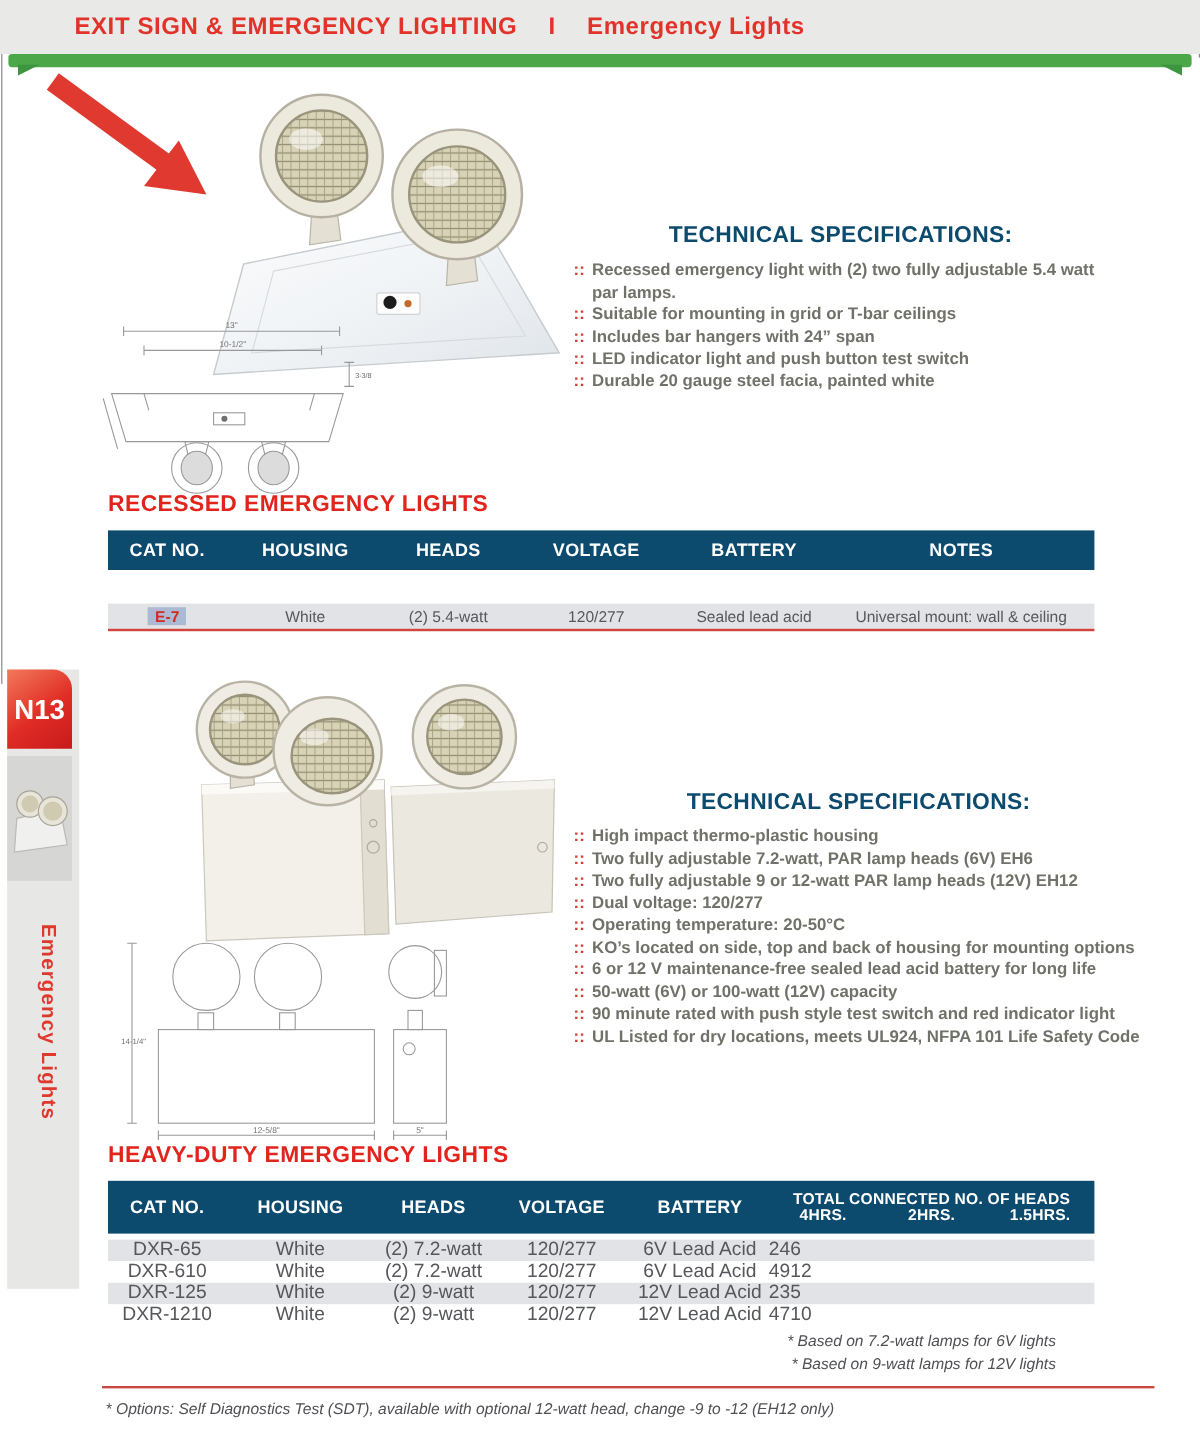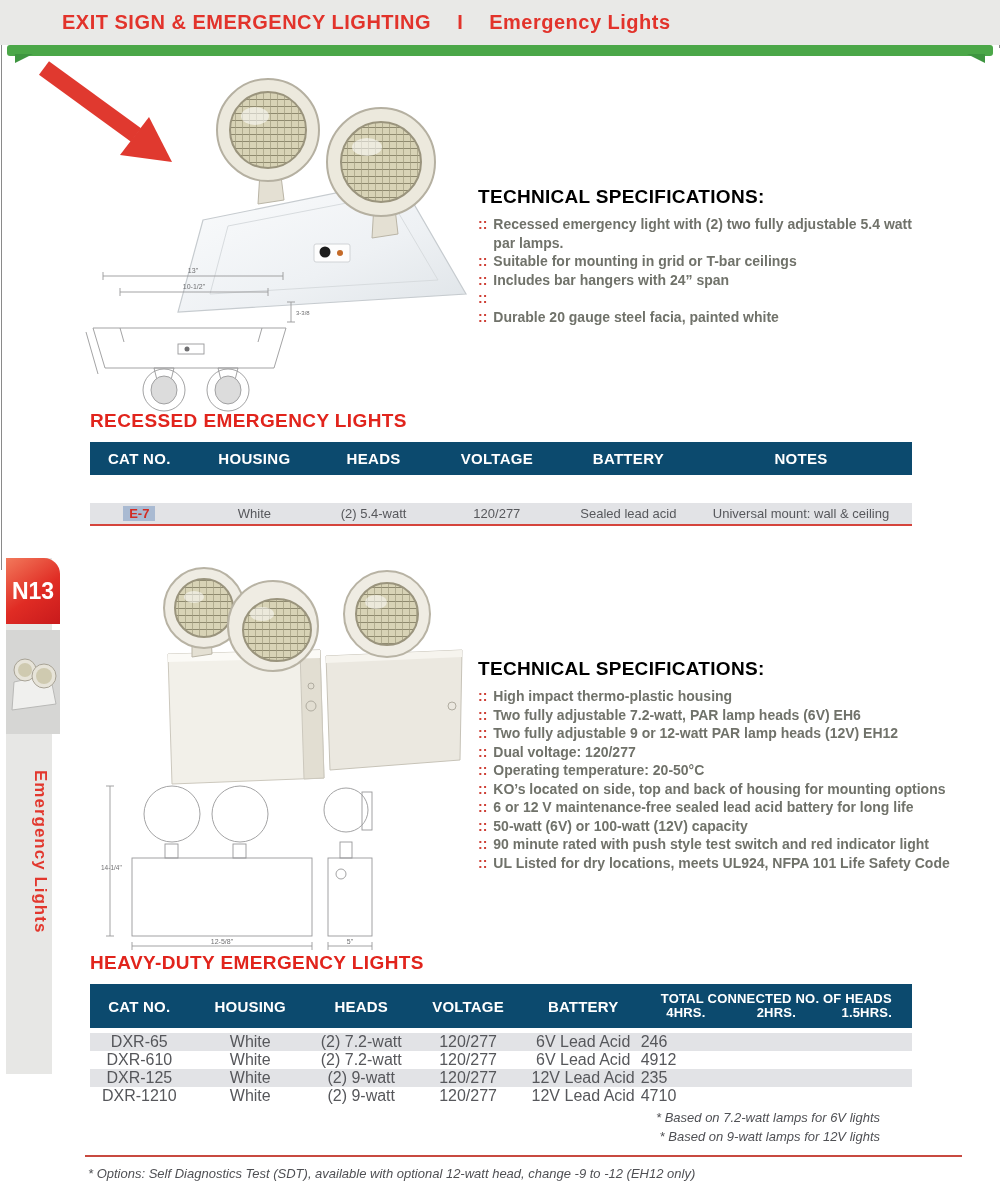--- a/index.html
+++ b/index.html
@@ -17,21 +17,21 @@
     color:#e2332b; letter-spacing:.5px; white-space:nowrap; }
   .header-sep { margin:0 26px; }
   .ribbon { position:absolute; top:45px; left:7px; right:7px; height:11px; background:#4ba748; border-radius:3px; }
   .ribbon::before { content:''; position:absolute; left:8px; top:9px; width:0; height:0;
     border-top:9px solid #3e9540; border-right:18px solid transparent; }
   .ribbon::after { content:''; position:absolute; right:8px; top:9px; width:0; height:0;
     border-top:9px solid #3e9540; border-left:18px solid transparent; }
 
   
   .specs { position:absolute; }
-  .spec-heading { margin:0 0 7px 0; font-size:19px; font-weight:bold; color:#000000; letter-spacing:.3px; }
+  .spec-heading { margin:0 0 7px 0; font-size:19px; font-weight:bold; color:#0c4a6e; letter-spacing:.3px;text-align:center; }
   .spec-item { display:flex; font-size:14px; font-weight:bold; color:#70726a; line-height:18.5px; }
   .spec-bullet { color:#ce4036; margin-right:6px; flex:0 0 auto; }
 
   
   .tbl-title { position:absolute; font-size:19px; font-weight:bold; color:#e1241c; letter-spacing:.4px; white-space:nowrap; }
   .tbl { position:absolute; left:90px; width:822px; }
   .tbl-head { display:flex; background:#0c4a6e; color:#fff; font-weight:bold; align-items:center; }
   .cell { text-align:center; }
   .t1 .tbl-head { height:33px; font-size:15px; letter-spacing:.3px; }
   .t1 .cell:nth-child(1){width:12%} .t1 .cell:nth-child(2){width:16%}
@@ -52,21 +52,21 @@
   .t2 .tbl-row { display:flex; align-items:center; height:18px; font-size:16px; color:#56575b; background:#fff; }
   .t2 .tbl-row:nth-of-type(odd) { background:#e2e3e6; }
   .t2 .rows { margin-top:5px; }
 
   .footnote { position:absolute; font-size:13px; font-style:italic; color:#4f5054; white-space:nowrap; }
   .footnotes-right { position:absolute; text-align:right; font-size:13px; font-style:italic;
     color:#4f5054; line-height:19px; }
   .red-divider { position:absolute; height:2px; background:#c84a40; }
 
   
-  .sidebar { position:absolute; left:6px; top:558px; width:46px; height:516px; background:#e7e7e5; }
+  .sidebar { position:absolute; left:6px; top:558px; width:60px; height:516px; background:#e7e7e5; }
   .n13-tab { position:absolute; left:0; top:0; width:54px; height:66px;
     background:linear-gradient(145deg,#f2795b 0%,#e02c24 55%,#c81a1c 100%);
     border-radius:0 16px 0 0; color:#fff; font-weight:bold; font-size:23px;
     display:flex; align-items:center; justify-content:center; }
   .side-thumb { position:absolute; left:0; top:72px; width:54px; height:104px; background:#d6d6d4; }
   .v-label { position:absolute; left:44px; top:212px; transform:rotate(90deg); transform-origin:0 0;
     font-size:17px; font-weight:bold; color:#e2372d; letter-spacing:1px; white-space:nowrap; }
 
   svg text { font-family:"Liberation Sans", sans-serif; }
   .abs { position:absolute; }
@@ -164,20 +164,21 @@
         <span>Suitable for mounting in grid or T-bar ceilings</span>
       </div>
 
       <div class="spec-item">
         <span class="spec-bullet">::</span>
         <span>Includes bar hangers with 24” span</span>
       </div>
 
       <div class="spec-item">
         <span class="spec-bullet">::</span>
+        <span>LED indicator light and push button test switch</span>
       </div>
 
       <div class="spec-item">
         <span class="spec-bullet">::</span>
         <span>Durable 20 gauge steel facia, painted white</span>
       </div>
 
   </div>
 
   <div class="tbl-title" style="left:90px; top:410px;">RECESSED EMERGENCY LIGHTS</div>

